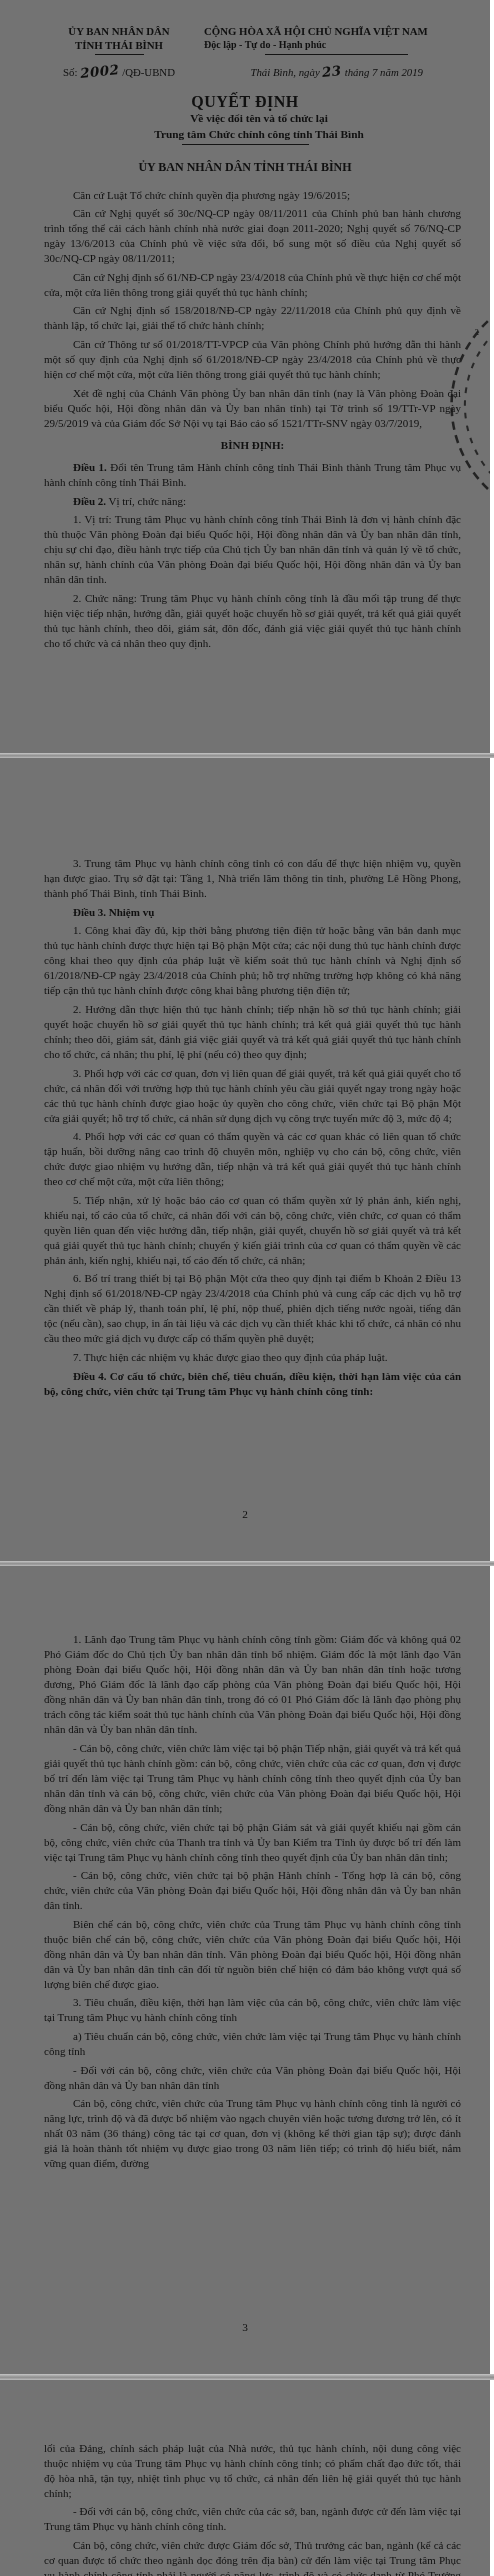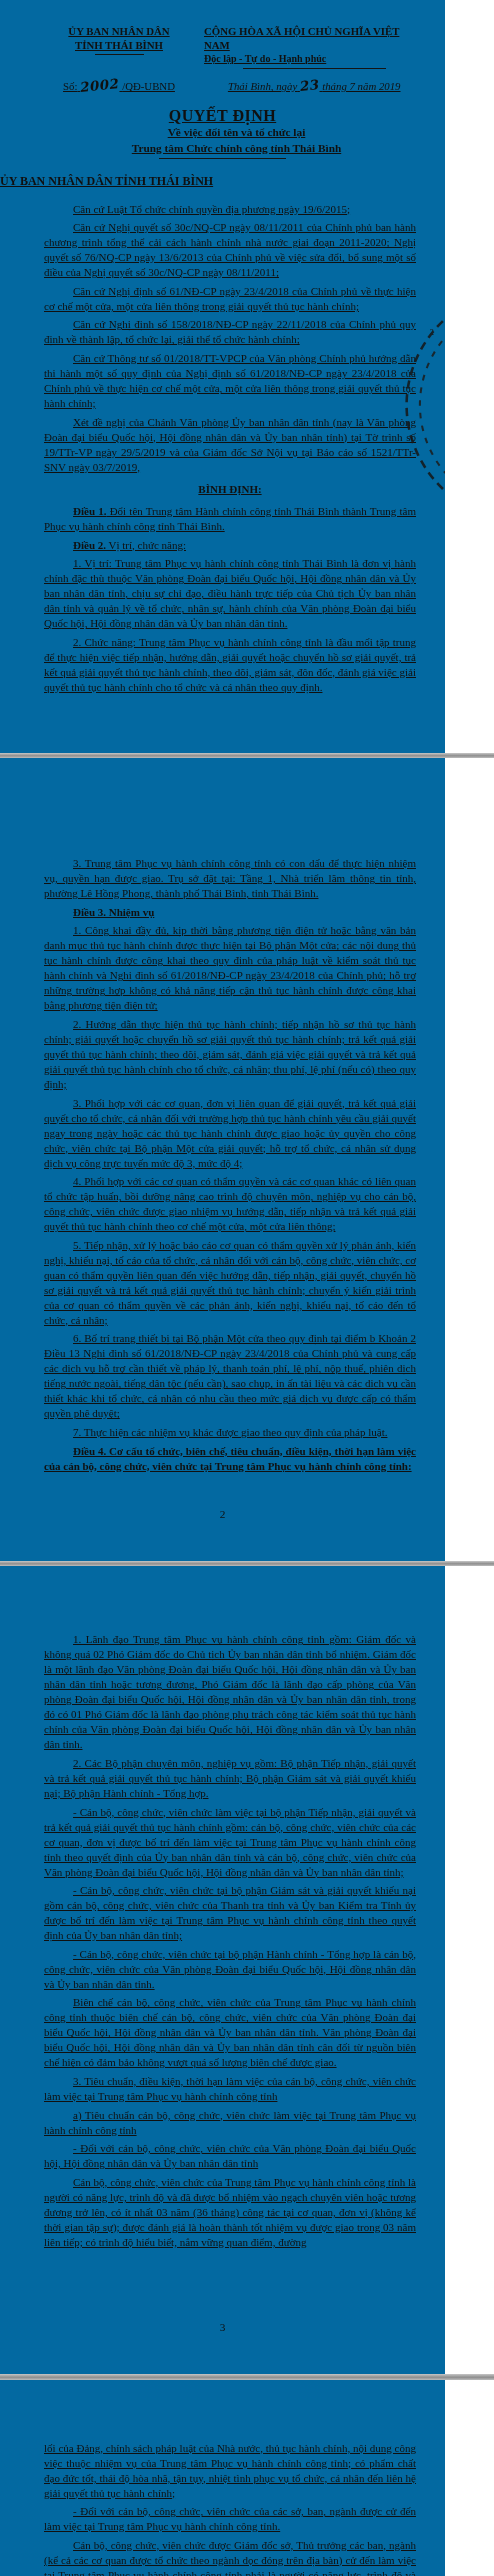--- a/index.html
+++ b/index.html
@@ -1,18 +1,18 @@
 <!DOCTYPE html>
 <html style="font-size:8.2px"><head>
 <meta charset="utf-8">
 <style>
   html,body{margin:0;padding:0;background:#ffffff;}
   .doc{position:relative;width:495px;font-family:"Liberation Serif","DejaVu Serif",serif;color:#101010;
        -webkit-font-smoothing:antialiased;}
-  .page{position:relative;width:445px;background:#0369a1;overflow:hidden;text-decoration:underline;}
+  .page{position:relative;width:490px;background:#737373;overflow:hidden;}
   .pg1{height:753px}.pg2{height:803px}.pg3{height:808px}.pg4{height:799px}
   .sep{height:5.2px;background:linear-gradient(180deg,#c6c6c6,#8e8e8e 55%,#bcbcbc);}
   .content{padding:0 29px 0 44px;font-size:11px;line-height:15px;text-align:justify;}
   .pg2 .content{padding-top:98px}
   .pg3 .content{padding-top:66px}
   .pg4 .content{padding-top:61px}
   .pg1 .content{padding-top:12.4px}
   p.para{margin:0 0 3.6px 0;text-indent:29px;}
   p.pn{text-indent:0;}
   p.cen{text-align:center;text-indent:0;font-weight:bold;margin:7.2px 0;}
@@ -24,21 +24,21 @@
   .hdr-r .motto{font-size:10px;}
   .rule{height:1px;background:#141414;margin:2.1px auto 0;}
   .numrow{display:flex;padding:8.2px 20.6px 0 34px;font-size:10.8px;}
   .num-l{width:170px;text-align:center;}
   .num-r{flex:1;text-align:center;font-style:italic;}
   .hand{display:inline-block;font-style:italic;font-weight:bold;font-size:13.4px;transform:rotate(-6deg);
         font-family:"DejaVu Serif",serif;letter-spacing:0.5px;}
   .titleblk{text-align:center;margin-top:14.4px;line-height:16px;}
   .t1{font-size:16px;font-weight:bold;letter-spacing:0.5px;}
   .t2{font-size:11.3px;font-weight:bold;padding-left:28px;}
-  .issuer{margin-top:15.5px;font-weight:bold;font-size:12px;}
+  .issuer{margin-top:15.5px;text-align:center;font-weight:bold;font-size:12px;}
   .pgnum{position:absolute;bottom:41px;left:0;width:100%;text-align:center;font-size:11.3px;}
   .edgestamp{position:absolute;right:0;top:289px;opacity:.85;}
 </style>
 </head>
 <body>
 
 <div class="doc">
 
   <section class="page pg1">
     <div class="hdr">
@@ -136,21 +136,20 @@
     <div class="pgnum">2</div>
   </section>
 
   <div class="sep"></div>
 
   <section class="page pg3">
     <div class="content">
 
         <p class="para"><span class="b"></span><span>1. Lãnh đạo Trung tâm Phục vụ hành chính công tỉnh gồm: Giám đốc và không quá 02 Phó Giám đốc do Chủ tịch Ủy ban nhân dân tỉnh bổ nhiệm. Giám đốc là một lãnh đạo Văn phòng Đoàn đại biểu Quốc hội, Hội đồng nhân dân và Ủy ban nhân dân tỉnh hoặc tương đương, Phó Giám đốc là lãnh đạo cấp phòng của Văn phòng Đoàn đại biểu Quốc hội, Hội đồng nhân dân và Ủy ban nhân dân tỉnh, trong đó có 01 Phó Giám đốc là lãnh đạo phòng phụ trách công tác kiểm soát thủ tục hành chính của Văn phòng Đoàn đại biểu Quốc hội, Hội đồng nhân dân và Ủy ban nhân dân tỉnh.</span></p>
 
-        <p class="para"><span class="b"></span><span>2. Các Bộ phận chuyên môn, nghiệp vụ gồm: Bộ phận Tiếp nhận, giải quyết và trả kết quả giải quyết thủ tục hành chính; Bộ phận Giám sát và giải quyết khiếu nại; Bộ phận Hành chính - Tổng hợp.</span></p>
 
         <p class="para"><span class="b"></span><span>- Cán bộ, công chức, viên chức làm việc tại bộ phận Tiếp nhận, giải quyết và trả kết quả giải quyết thủ tục hành chính gồm: cán bộ, công chức, viên chức của các cơ quan, đơn vị được bố trí đến làm việc tại Trung tâm Phục vụ hành chính công tỉnh theo quyết định của Ủy ban nhân dân tỉnh và cán bộ, công chức, viên chức của Văn phòng Đoàn đại biểu Quốc hội, Hội đồng nhân dân và Ủy ban nhân dân tỉnh;</span></p>
 
         <p class="para"><span class="b"></span><span>- Cán bộ, công chức, viên chức tại bộ phận Giám sát và giải quyết khiếu nại gồm cán bộ, công chức, viên chức của Thanh tra tỉnh và Ủy ban Kiểm tra Tỉnh ủy được bố trí đến làm việc tại Trung tâm Phục vụ hành chính công tỉnh theo quyết định của Ủy ban nhân dân tỉnh;</span></p>
 
         <p class="para"><span class="b"></span><span>- Cán bộ, công chức, viên chức tại bộ phận Hành chính - Tổng hợp là cán bộ, công chức, viên chức của Văn phòng Đoàn đại biểu Quốc hội, Hội đồng nhân dân và Ủy ban nhân dân tỉnh.</span></p>
 
         <p class="para"><span class="b"></span><span>Biên chế cán bộ, công chức, viên chức của Trung tâm Phục vụ hành chính công tỉnh thuộc biên chế cán bộ, công chức, viên chức của Văn phòng Đoàn đại biểu Quốc hội, Hội đồng nhân dân và Ủy ban nhân dân tỉnh. Văn phòng Đoàn đại biểu Quốc hội, Hội đồng nhân dân và Ủy ban nhân dân tỉnh cân đối từ nguồn biên chế hiện có đảm bảo không vượt quá số lượng biên chế được giao.</span></p>
 
         <p class="para"><span class="b"></span><span>3. Tiêu chuẩn, điều kiện, thời hạn làm việc của cán bộ, công chức, viên chức làm việc tại Trung tâm Phục vụ hành chính công tỉnh</span></p>

